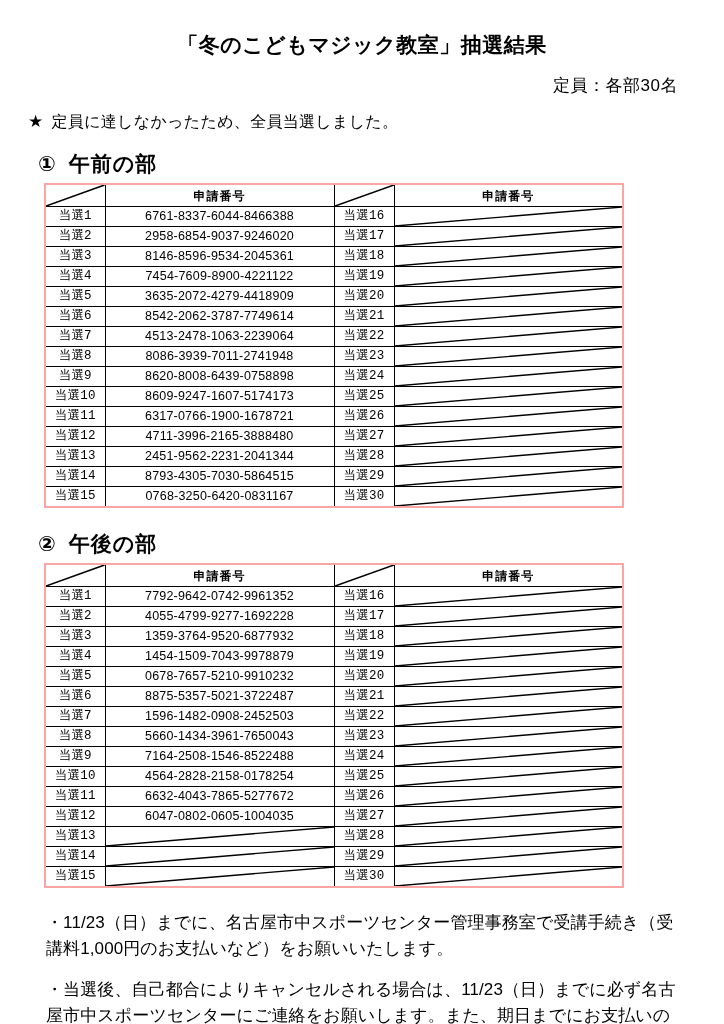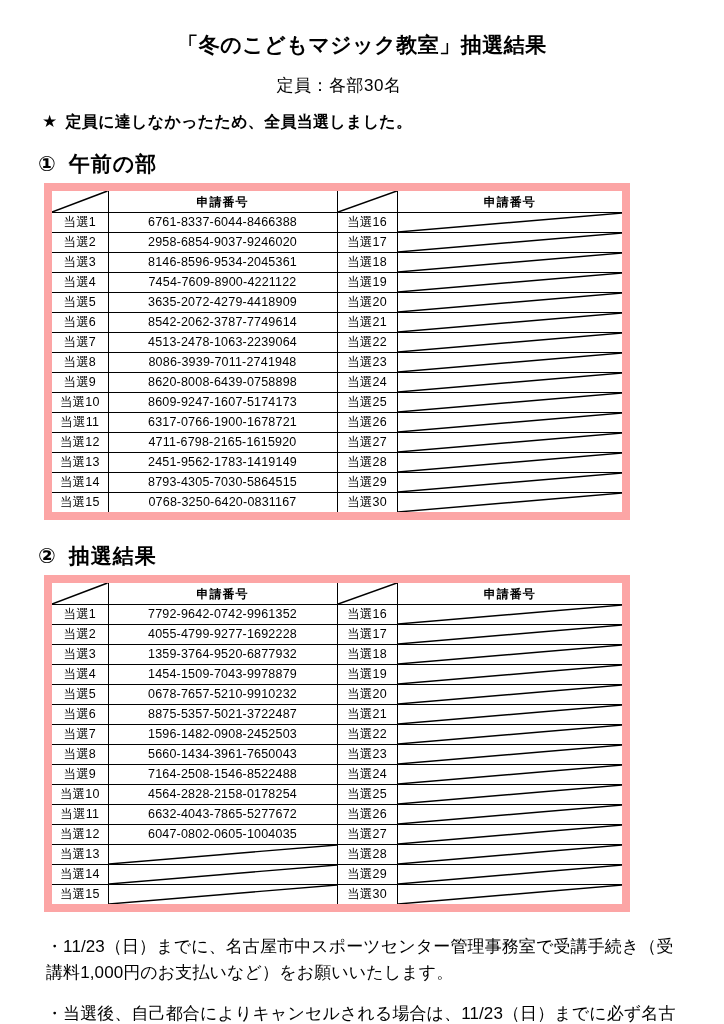--- a/index.html
+++ b/index.html
@@ -29,35 +29,34 @@
     text-align: center;
     font-size: 21px;
     font-weight: bold;
     letter-spacing: 0.5px;
     margin: 0;
     padding-top: 33px;
     line-height: 1.1;
   }
 
   .capacity-line {
-    text-align: center;
+    text-align: right;
     font-size: 17px;
     font-weight: normal;
     padding-right: 46px;
     padding-top: 18px;
     letter-spacing: 0.5px;
   }
 
   .star-note {
     font-size: 16px;
-    padding-left: 42px;
+    padding-left: 28px;
     padding-top: 14px;
     letter-spacing: 0.3px;
     white-space: nowrap;
-    font-weight: bold;
   }
   .star-glyph {
     font-size: 17px;
     padding-right: 8px;
   }
 
   
   .section-heading {
     font-size: 21px;
     font-weight: bold;
@@ -72,21 +71,21 @@
 
   
   .table-wrap {
     padding-left: 44px;
     padding-top: 5px;
   }
   table.result-table {
     border-collapse: collapse;
     table-layout: fixed;
     width: 578px;
-    border: 8px solid #fca5a5;
+    border: 2px solid #fca5a5;
   }
   table.result-table td,
   table.result-table th {
     border: 1px solid #000;
     height: 19px;
     padding: 0;
     font-size: 12.5px;
     font-weight: normal;
     text-align: center;
     vertical-align: middle;
@@ -97,21 +96,21 @@
   col.c-number { width: 229px; }
 
   table.result-table thead th {
     height: 21px;
     font-size: 12px;
     font-weight: bold;
     letter-spacing: 1px;
   }
 
   td.num-cell, th.num-head { font-size: 13.5px; letter-spacing: 0.2px; }
-  td.label-cell { font-size: 12.5px; letter-spacing: 0.2px; }
+  td.label-cell { font-size: 12.5px; letter-spacing: 0.2px; font-family: Liberation Mono, monospace; }
 
   
   th.slash-head {
     position: relative;
     overflow: hidden;
   }
   th.slash-head .slash-line {
     position: absolute;
     left: 0; top: 0;
     width: 100%; height: 100%;
@@ -302,31 +301,31 @@
             <td class="num-cell">6317-0766-1900-1678721</td>
             <td class="label-cell">当選26</td>
             <td class="num-cell empty-cell">
               <svg class="slash-line" viewBox="0 0 100 100" preserveAspectRatio="none">
                 <line x1="0" y1="100" x2="100" y2="0" stroke="#000000" stroke-width="1.4" vector-effect="non-scaling-stroke"></line>
               </svg>
             </td>
           </tr>
           <tr>
             <td class="label-cell">当選12</td>
-            <td class="num-cell">4711-6798-2165-1615920</td>
+            <td class="num-cell">4711-3996-2165-3888480</td>
             <td class="label-cell">当選27</td>
             <td class="num-cell empty-cell">
               <svg class="slash-line" viewBox="0 0 100 100" preserveAspectRatio="none">
                 <line x1="0" y1="100" x2="100" y2="0" stroke="#000000" stroke-width="1.4" vector-effect="non-scaling-stroke"></line>
               </svg>
             </td>
           </tr>
           <tr>
             <td class="label-cell">当選13</td>
-            <td class="num-cell">2451-9562-1783-1419149</td>
+            <td class="num-cell">2451-9562-2231-2041344</td>
             <td class="label-cell">当選28</td>
             <td class="num-cell empty-cell">
               <svg class="slash-line" viewBox="0 0 100 100" preserveAspectRatio="none">
                 <line x1="0" y1="100" x2="100" y2="0" stroke="#000000" stroke-width="1.4" vector-effect="non-scaling-stroke"></line>
               </svg>
             </td>
           </tr>
           <tr>
             <td class="label-cell">当選14</td>
             <td class="num-cell">8793-4305-7030-5864515</td>
@@ -345,21 +344,21 @@
               <svg class="slash-line" viewBox="0 0 100 100" preserveAspectRatio="none">
                 <line x1="0" y1="100" x2="100" y2="0" stroke="#000000" stroke-width="1.4" vector-effect="non-scaling-stroke"></line>
               </svg>
             </td>
           </tr>
         </tbody>
     </table>
   </div>
 
   <div class="section-heading" id="section-2-heading">
-    <span class="circ-num">②</span><span>抽選結果</span>
+    <span class="circ-num">②</span><span>午後の部</span>
   </div>
 
   <div class="table-wrap">
     <table class="result-table" id="table-afternoon">
       <colgroup>
         <col class="c-label">
           <col class="c-number">
           <col class="c-label">
           <col class="c-number">
       </colgroup>

